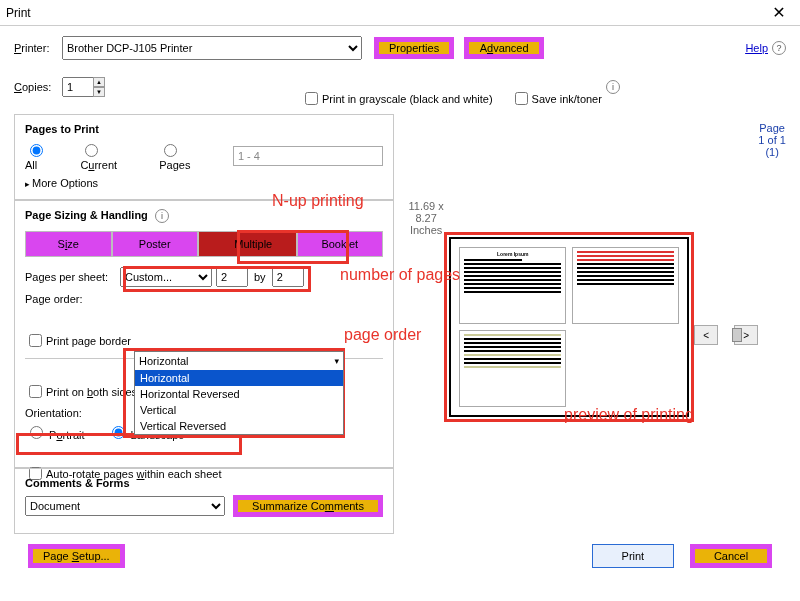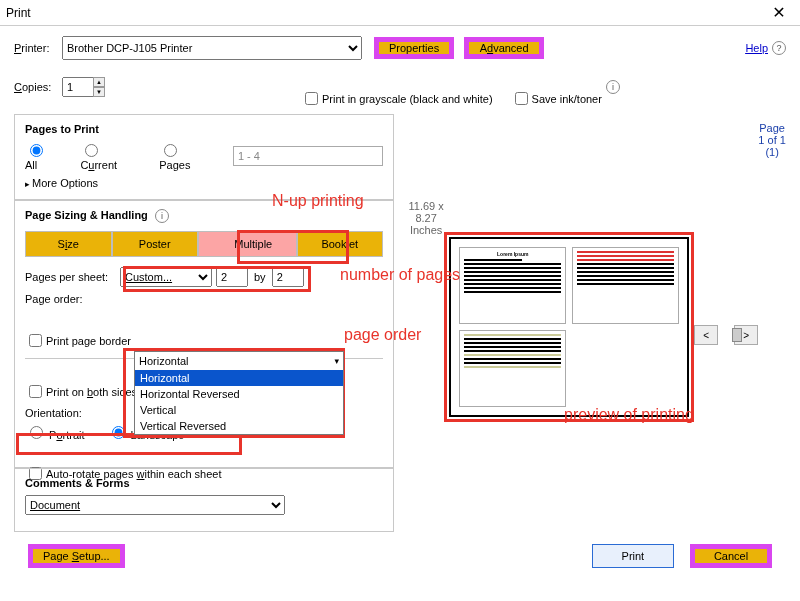--- a/index.html
+++ b/index.html
@@ -69,25 +69,25 @@
   }
   .panel-title { font-weight: bold; margin-bottom: 6px; }
   .radio-row label { margin-right: 22px; }
   .pages-input {
     width: 160px; height: 20px; font-size:11px; color:#888; padding-left:4px;
     border:1px solid #aaa; background:#fff;
   }
   .more-opt::before { content: "▸ "; font-size: 9px; }
   .tab-row { display:flex; gap:0; margin-bottom:10px; }
   .tab {
-    flex:1; height:26px; background:#eab308; border:1px solid #bdbdbd;
+    flex:1; height:26px; background:#d946ef; border:1px solid #bdbdbd;
     display:flex; align-items:center; justify-content:center; font-size:11px;
   }
-  .tab.active { background:#fca5a5;padding-left:12px; }
-  .small-select { height:20px; font-size:11px;text-decoration:underline; }
+  .tab.active { background:#b91c1c;padding-left:12px; }
+  .small-select { height:20px; font-size:11px; }
   .ck-row { margin-top:23px; display:flex; align-items:center; }
   .ck-row input { margin-right:4px; }
   .dropdown-open {
     position:absolute; background:#fff; border:1px solid #787878;
     width:210px; left:119px; top:150px; z-index:5;
   }
   .dropdown-open .closed {
     height:20px; border:1px solid #787878; display:flex; align-items:center;
     justify-content:space-between; padding:0 4px; margin:-1px;
   }
@@ -267,20 +267,21 @@
         <div class="annot-box" style="left:1px; top:232px; width:226px; height:22px"></div>
       </div>
 
       <div class="panel">
         <div class="panel-title">Comments &amp; Forms</div>
         <div class="row">
           <select class="small-select" style="width:260px">
             <option>Document</option>
           </select>
           <span style="width:10px"></span>
+          <button class="btn" style="min-width:150px">Summarize Co<span class="underline-key">m</span>ments</button>
         </div>
       </div>
 
     </div>
 
     <div class="right-col">
       <div style="font-size:11px; text-align:center; color:#666; margin-top:86px">11.69 x 8.27 Inches</div>
 
       <div class="preview-border" style="align-self:center">
         <div class="preview-paper">

